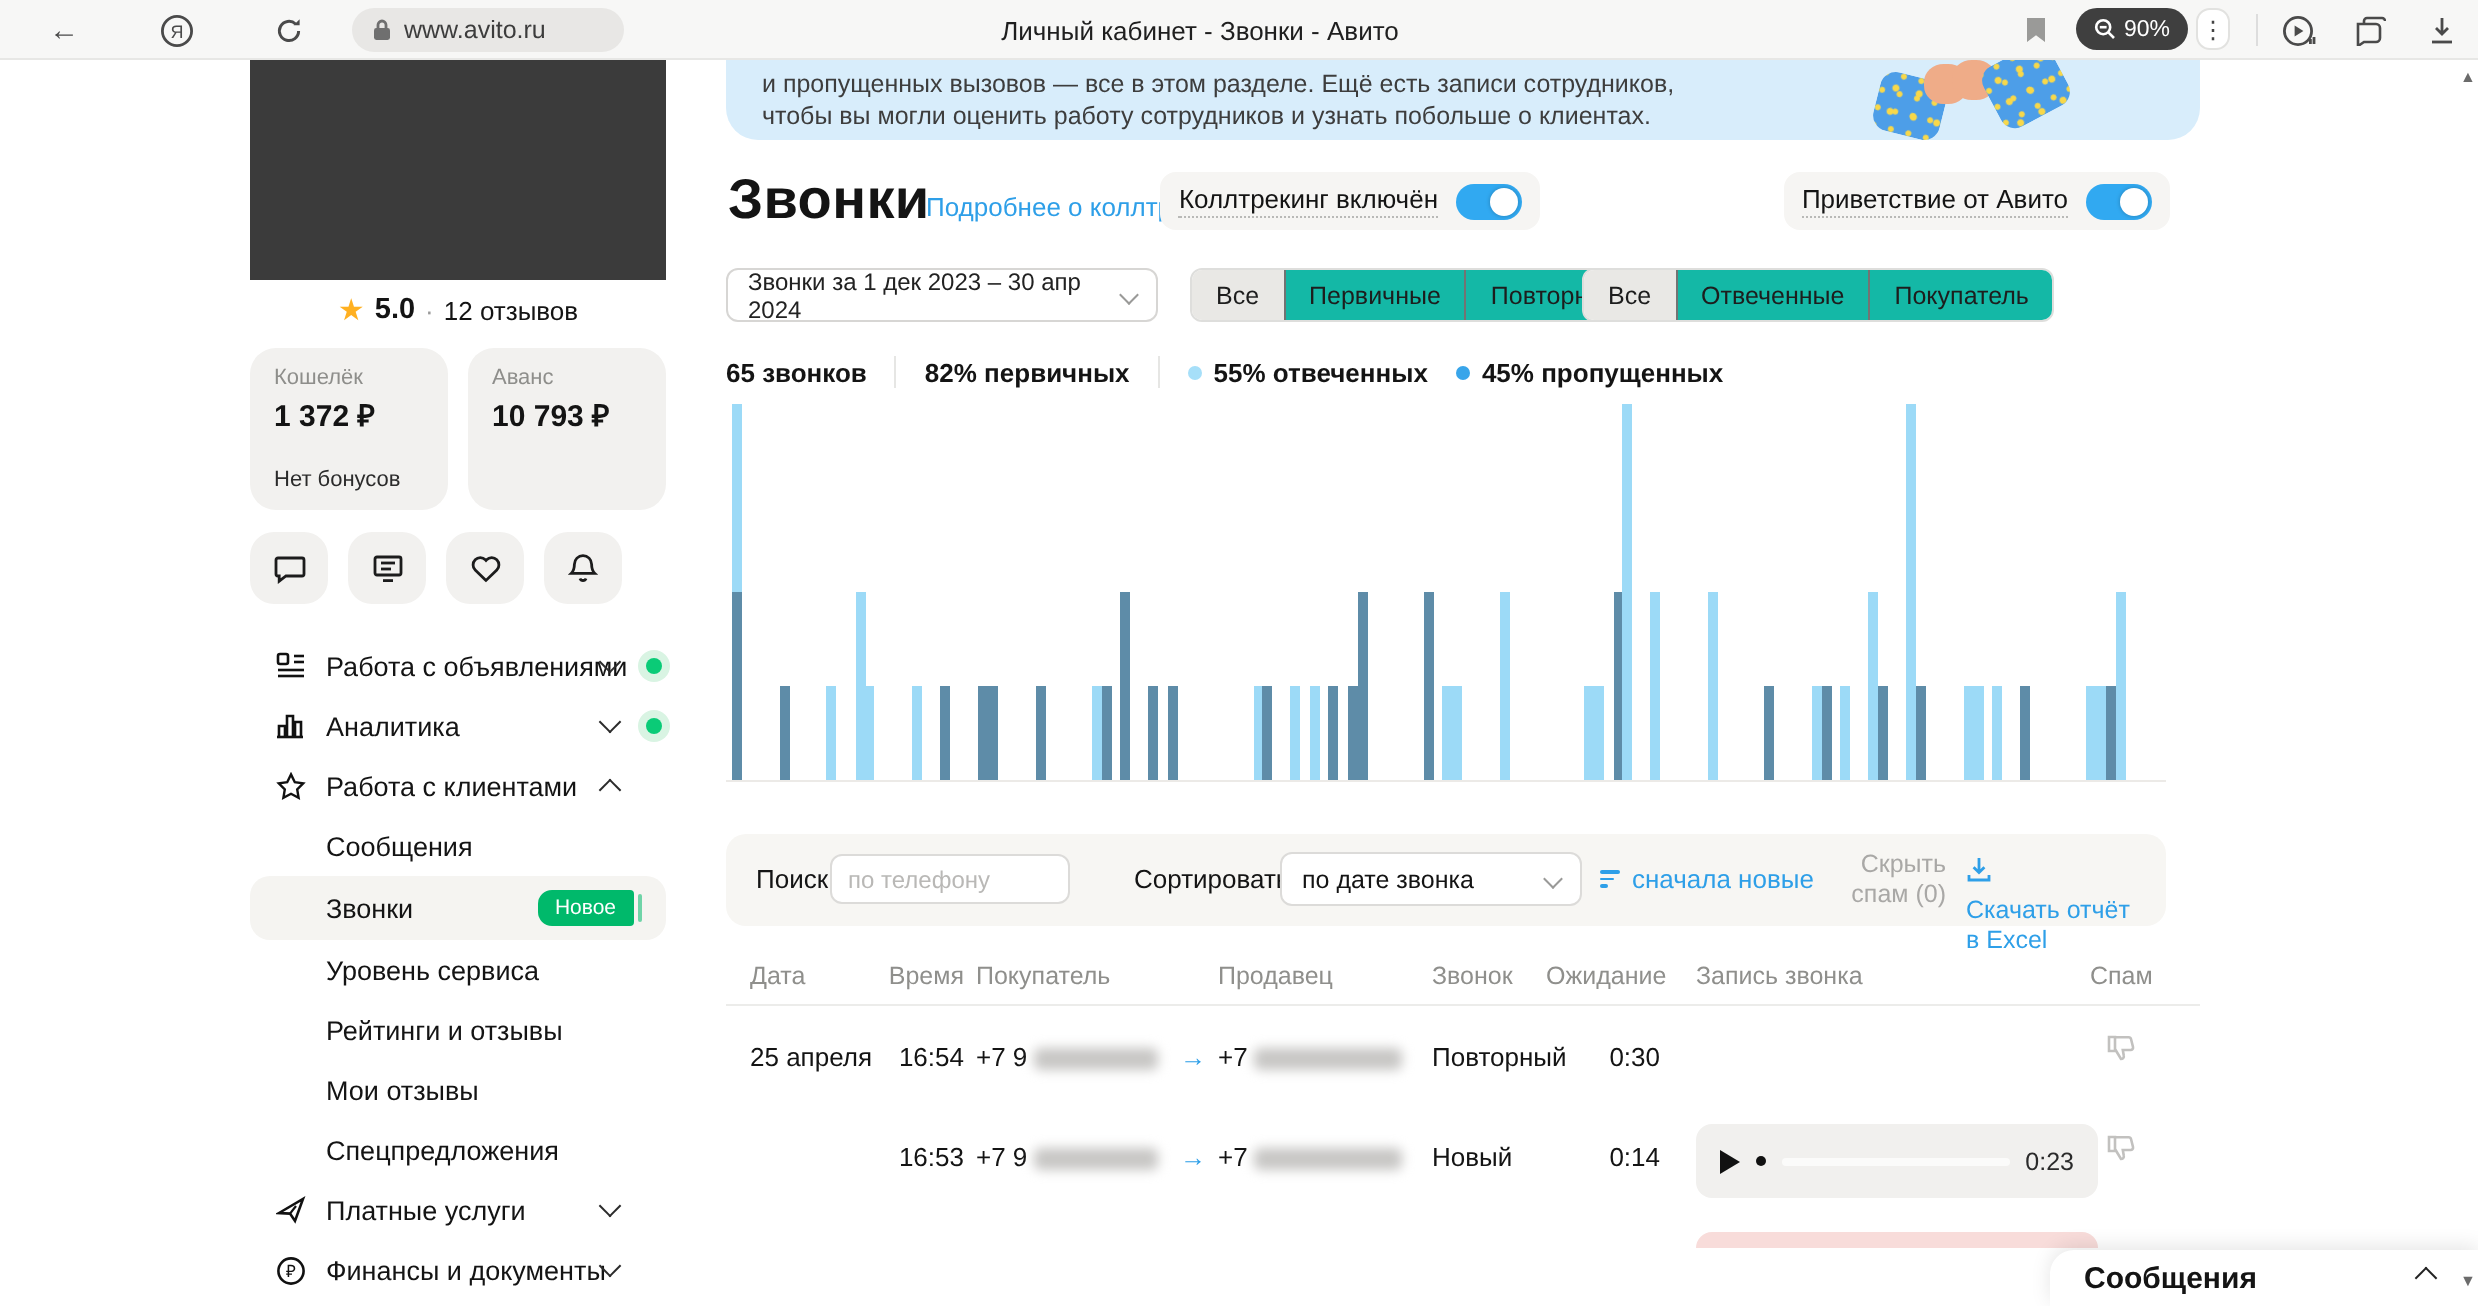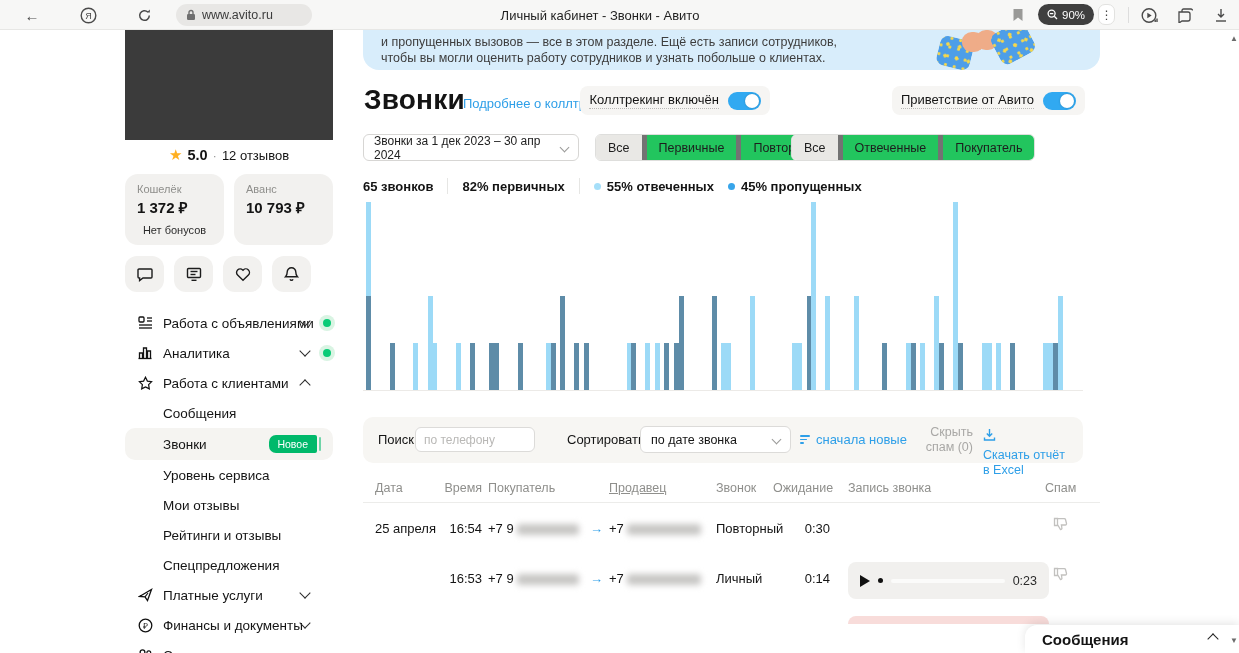--- a/index.html
+++ b/index.html
@@ -29,21 +29,21 @@
   #avatar { width:208px; height:110px; background:#3b3b3b; }
   #rating { height:30px; display:flex; align-items:center; justify-content:center;
     gap:5px; font-size:13px; }
   #rating .star { color:#ffb021; font-size:15px; }
   #rating .score { font-weight:bold; font-size:14.5px; }
   #rating .dotsep { color:#9a9a9a; }
   #wallet-row { display:flex; gap:10px; margin-top:4px; }
   .wcard { background:#f2f1ef; border-radius:13px; padding:9px 12px; min-height:62px; }
   .wcard .lbl { font-size:11px; color:#8e8e8b; }
   .wcard .val { font-size:15px; font-weight:bold; margin-top:2px; }
-  .wcard .note { font-size:11px; color:#2b2b2b; margin-top:7px;text-align:center; }
+  .wcard .note { font-size:11px; color:#2b2b2b; margin-top:17px; }
   #quick-icons { display:flex; gap:10px; margin-top:11px; }
   .qbtn { width:39px; height:36px; background:#f2f1ef; border-radius:12px;
     display:flex; align-items:center; justify-content:center; }
   #menu { margin-top:16px; }
   .mitem { position:relative; height:30px; display:flex; align-items:center; font-size:13.5px; }
   .mitem .mico { width:16px; margin-left:12px; margin-right:10px; display:flex; justify-content:center; }
   .mitem.sub .mlabel { margin-left:38px; }
   .mitem.active { background:#f5f4f1; border-radius:10px; height:32px; }
   .chev { width:8px; height:8px; border-right:1.6px solid #2b2b2b; border-bottom:1.6px solid #2b2b2b;
     position:absolute; right:24px; }
@@ -79,21 +79,21 @@
 
   #filter-row { position:relative; height:27px; margin-top:4px; }
   #period-select { position:absolute; left:0; top:0; width:216px; height:27px; background:#fff;
     border:1px solid #d7d6d4; border-radius:6px; font-size:12px; color:#222;
     display:flex; align-items:center; padding:0 26px 0 10px; }
   .sel-chev { position:absolute; right:10px; top:9px; width:7px; height:7px;
     border-right:1.4px solid #9a9a98; border-bottom:1.4px solid #9a9a98; transform:rotate(45deg); }
   .seg { position:absolute; top:0; height:27px; display:flex; border:1px solid #dededc;
     border-radius:6px; overflow:hidden; background:#fff; }
   .seg .sbtn { padding:0 12px; display:flex; align-items:center; font-size:12.5px; color:#1d1d1d;
-    border-left:5px solid #737373; background:#22c55e; }
+    border-left:1px solid #737373; background:#14b8a6; }
   .seg .sbtn:first-child { border-left:none; }
   .seg .sbtn.on { background:#e9e8e5; }
 
   #stats-row { position:relative; margin-top:16px; height:18px; display:flex; align-items:center; }
   .stat { font-size:13px; font-weight:bold; display:flex; align-items:center; gap:6px; }
   .stat-div { width:1px; height:16px; background:#e6e6e4; margin:0 14px; }
   .sdot { width:7px; height:7px; border-radius:50%; }
 
   #chart { position:relative; margin-top:6px; width:720px; height:190px;
     border-bottom:1px solid #eceae7; }
@@ -297,24 +297,24 @@
         <span class="mlabel">Сообщения</span>
       </div>
       <div class="mitem sub active">
         <span class="mlabel">Звонки</span>
         <span class="badge-new" style="background: rgb(0, 185, 107);">Новое</span>
       </div>
       <div class="mitem sub">
         <span class="mlabel">Уровень сервиса</span>
       </div>
       <div class="mitem sub">
+        <span class="mlabel">Рейтинги и отзывы</span>
+      </div>
+      <div class="mitem sub">
         <span class="mlabel">Мои отзывы</span>
-      </div>
-      <div class="mitem sub">
-        <span class="mlabel">Рейтинги и отзывы</span>
       </div>
       <div class="mitem sub">
         <span class="mlabel">Спецпредложения</span>
       </div>
       <div class="mitem">
         <span class="mico">
           <svg width="15" height="14" viewBox="0 0 15 14">
             <path d="M1.5 8.5 13.5 1.5 9.5 12.5 7 8.8z" fill="none" stroke="#111" stroke-width="1.3"></path>
             <line x1="7" y1="8.8" x2="10" y2="5" stroke="#111" stroke-width="1.1"></line>
           </svg>
@@ -495,21 +495,21 @@
           <div>Скачать отчёт</div>
           <div>в Excel</div>
         </span>
     </a>
   </div>
 
   <div id="thead">
       <span style="left: 12px;">Дата</span>
       <span style="left: 74px; width: 45px; text-align: right;">Время</span>
       <span style="left: 125px;">Покупатель</span>
-      <span style="left: 246px; text-decoration: underline;">Продавец</span>
+      <span style="left: 246px;">Продавец</span>
       <span style="left: 353px;">Звонок</span>
       <span style="left: 410px; width: 57px; text-align: right;">Ожидание</span>
       <span style="left: 485px;">Запись звонка</span>
       <span style="left: 682px; width: 26px; text-align: right;">Спам</span>
     </div>
   <div id="tbody">
       <div class="trow">
         <div class="cell" style="left: 12px;">25 апреля</div>
         <div class="cell" style="left: 74px; width: 45px; text-align: right;">16:54</div>
         <div class="cell" style="left: 125px;">+7 9<span class="blurblob" style="width: 62px;"></span></div>
@@ -522,21 +522,21 @@
             <path d="M1.5 1.5h3v7h-3z M4.5 7.5l3 5c.9 0 1.6-.7 1.4-1.6L8.4 8h3.9a1.2 1.2 0 0 0 1.2-1.5l-1-4a1.2 1.2 0 0 0-1.2-.9H4.5" fill="none" stroke="#c2c1bf" stroke-width="1.3"></path>
           </svg>
         </div>
       </div>
       <div class="trow">
         <div class="cell" style="left: 12px;"></div>
         <div class="cell" style="left: 74px; width: 45px; text-align: right;">16:53</div>
         <div class="cell" style="left: 125px;">+7 9<span class="blurblob" style="width: 62px;"></span></div>
         <div class="cell arrow" style="left: 227px;">→</div>
         <div class="cell" style="left: 246px;">+7<span class="blurblob" style="width: 74px;"></span></div>
-        <div class="cell" style="left: 353px;">Личный</div>
+        <div class="cell" style="left: 353px;">Новый</div>
         <div class="cell" style="left: 410px; width: 57px; text-align: right;">0:14</div>
         <div class="player">
           <span class="ptri"></span>
           <span class="pdot"></span>
           <span class="ptrack"></span>
           <span class="ptime">0:23</span>
         </div>
         <div class="spam-ic">
           <svg width="15" height="15" viewBox="0 0 15 15">
             <path d="M1.5 1.5h3v7h-3z M4.5 7.5l3 5c.9 0 1.6-.7 1.4-1.6L8.4 8h3.9a1.2 1.2 0 0 0 1.2-1.5l-1-4a1.2 1.2 0 0 0-1.2-.9H4.5" fill="none" stroke="#c2c1bf" stroke-width="1.3"></path>

